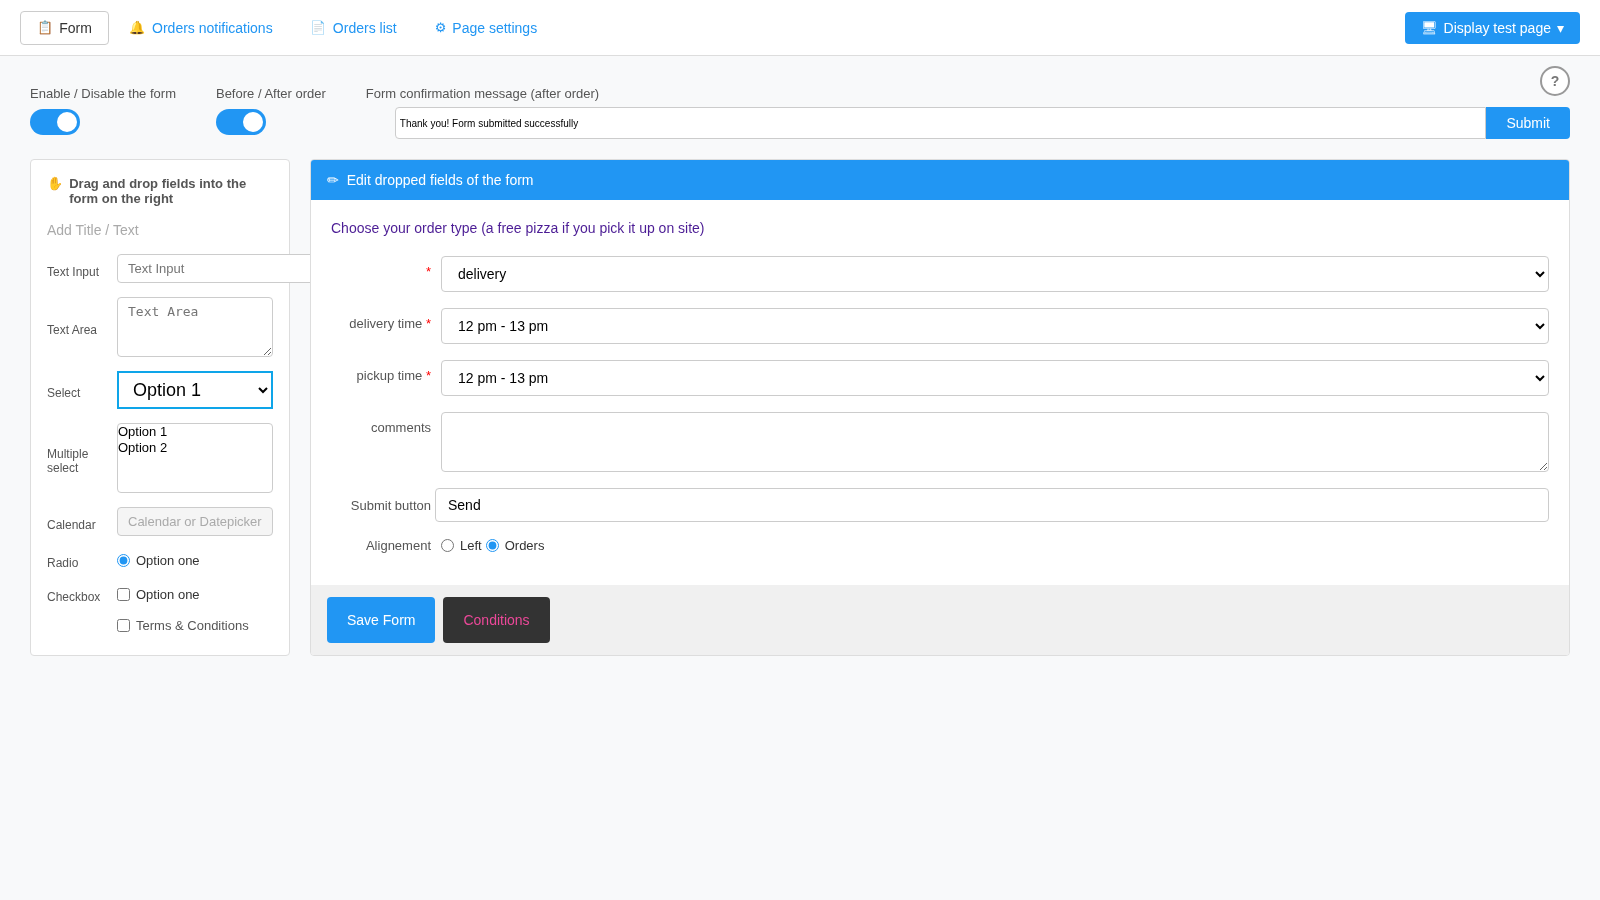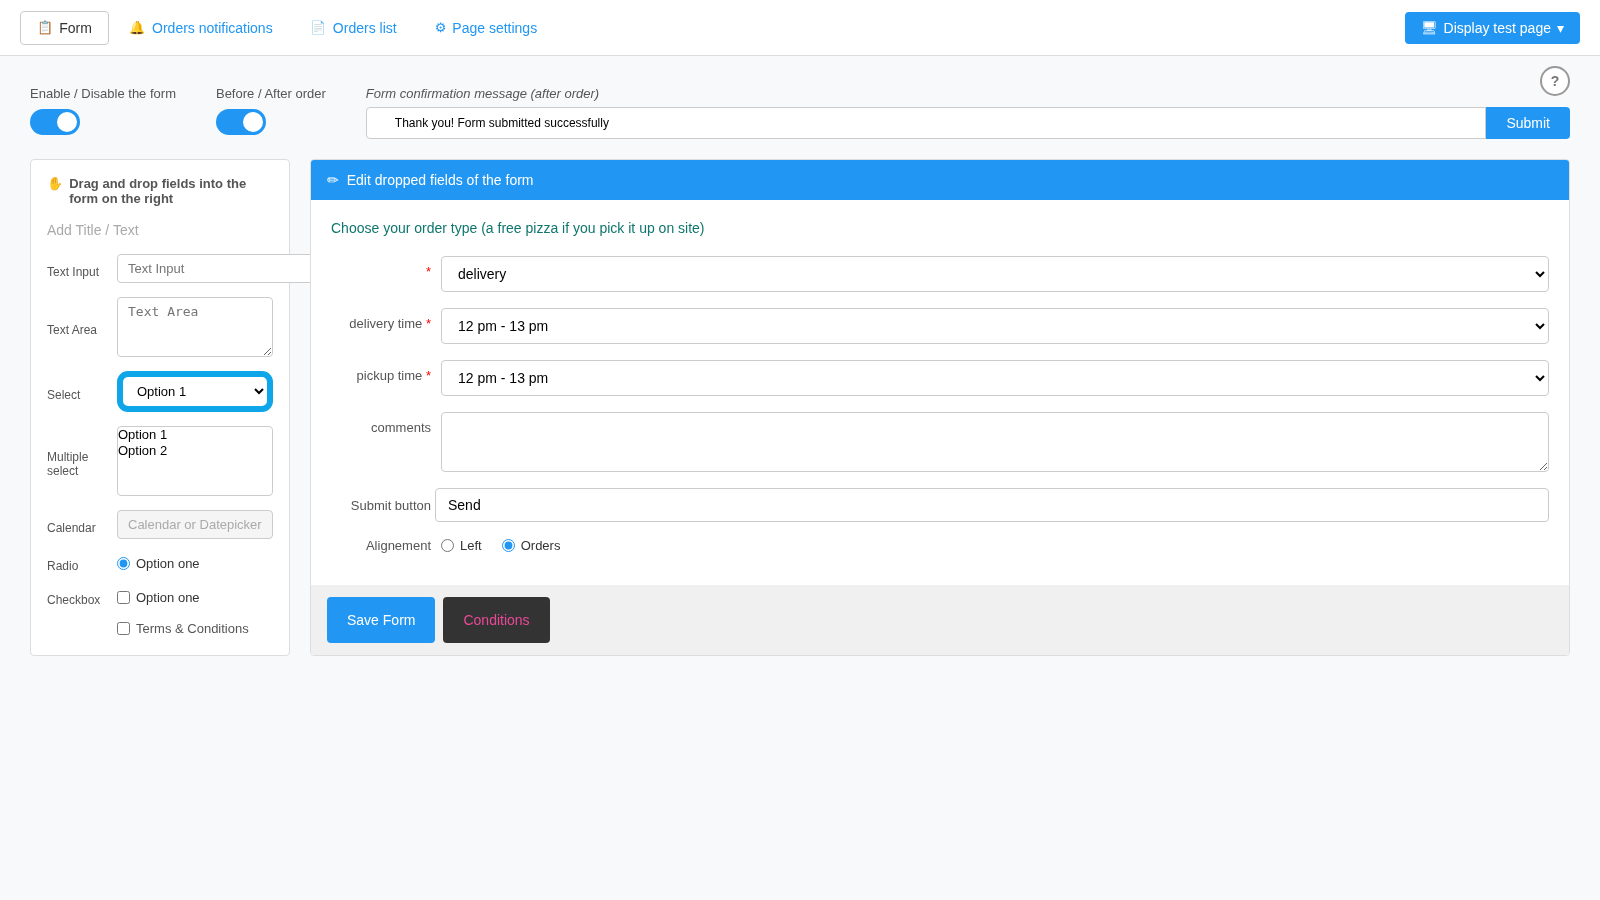--- a/index.html
+++ b/index.html
@@ -103,33 +103,33 @@
     
     .confirmation-section {
       display: flex;
       flex-direction: column;
       gap: 6px;
       flex: 1;
     }
     .confirmation-label {
       font-size: 13px;
       color: #555;
-      font-style: italic;
     }
     .confirmation-input-row {
       display: flex;
       gap: 0;
     }
     .confirmation-input {
       flex: 1;
-      padding: 8px 28px;
+      padding: 8px 4px;
       border: 1px solid #ccc;
       border-radius: 4px 0 0 4px;
-      font-size: 12px;
-      outline: none;
+      font-size: 10px;
+      outline: none;
+      margin-left: 29px;
     }
     .btn-submit-confirm {
       background: #2196f3;
       color: #fff;
       border: none;
       padding: 8px 20px;
       border-radius: 0 4px 4px 0;
       cursor: pointer;
       font-size: 14px;
     }
@@ -193,23 +193,23 @@
       border-radius: 4px;
       font-size: 13px;
       color: #999;
       height: 60px;
       resize: vertical;
       outline: none;
     }
     .field-select {
       flex: 1;
       padding: 6px 10px;
-      border: 6px solid #0ea5e9;
-      border-radius: 11px;
-      font-size: 13px;
+      border: 2px solid #0ea5e9;
+      border-radius: 0;
+      font-size: 18px;
       outline: none;
       background: #fff;
     }
     .field-multiselect {
       flex: 1;
       border: 1px solid #ccc;
       border-radius: 4px;
       font-size: 13px;
       height: 70px;
       outline: none;
@@ -260,21 +260,21 @@
       padding: 12px 16px;
       font-size: 14px;
       display: flex;
       align-items: center;
       gap: 8px;
     }
     .right-panel-body {
       padding: 20px;
     }
     .form-description {
-      color: #0f766e;
+      color: #4c1d95;
       font-size: 14px;
       margin-bottom: 20px;
     }
 
     
     .rp-field-row {
       display: flex;
       align-items: flex-start;
       gap: 10px;
       margin-bottom: 16px;
@@ -336,21 +336,21 @@
       margin-bottom: 12px;
     }
     .rp-align-label {
       width: 100px;
       font-size: 13px;
       color: #555;
       text-align: right;
     }
     .rp-align-options {
       display: flex;
-      gap: 20px;
+      gap: 4px;
       align-items: flex-start;
     }
     .rp-align-option {
       display: flex;
       align-items: center;
       gap: 6px;
       font-size: 13px;
     }
     .rp-align-option input[type="radio"] { accent-color: #2196f3; }
 

